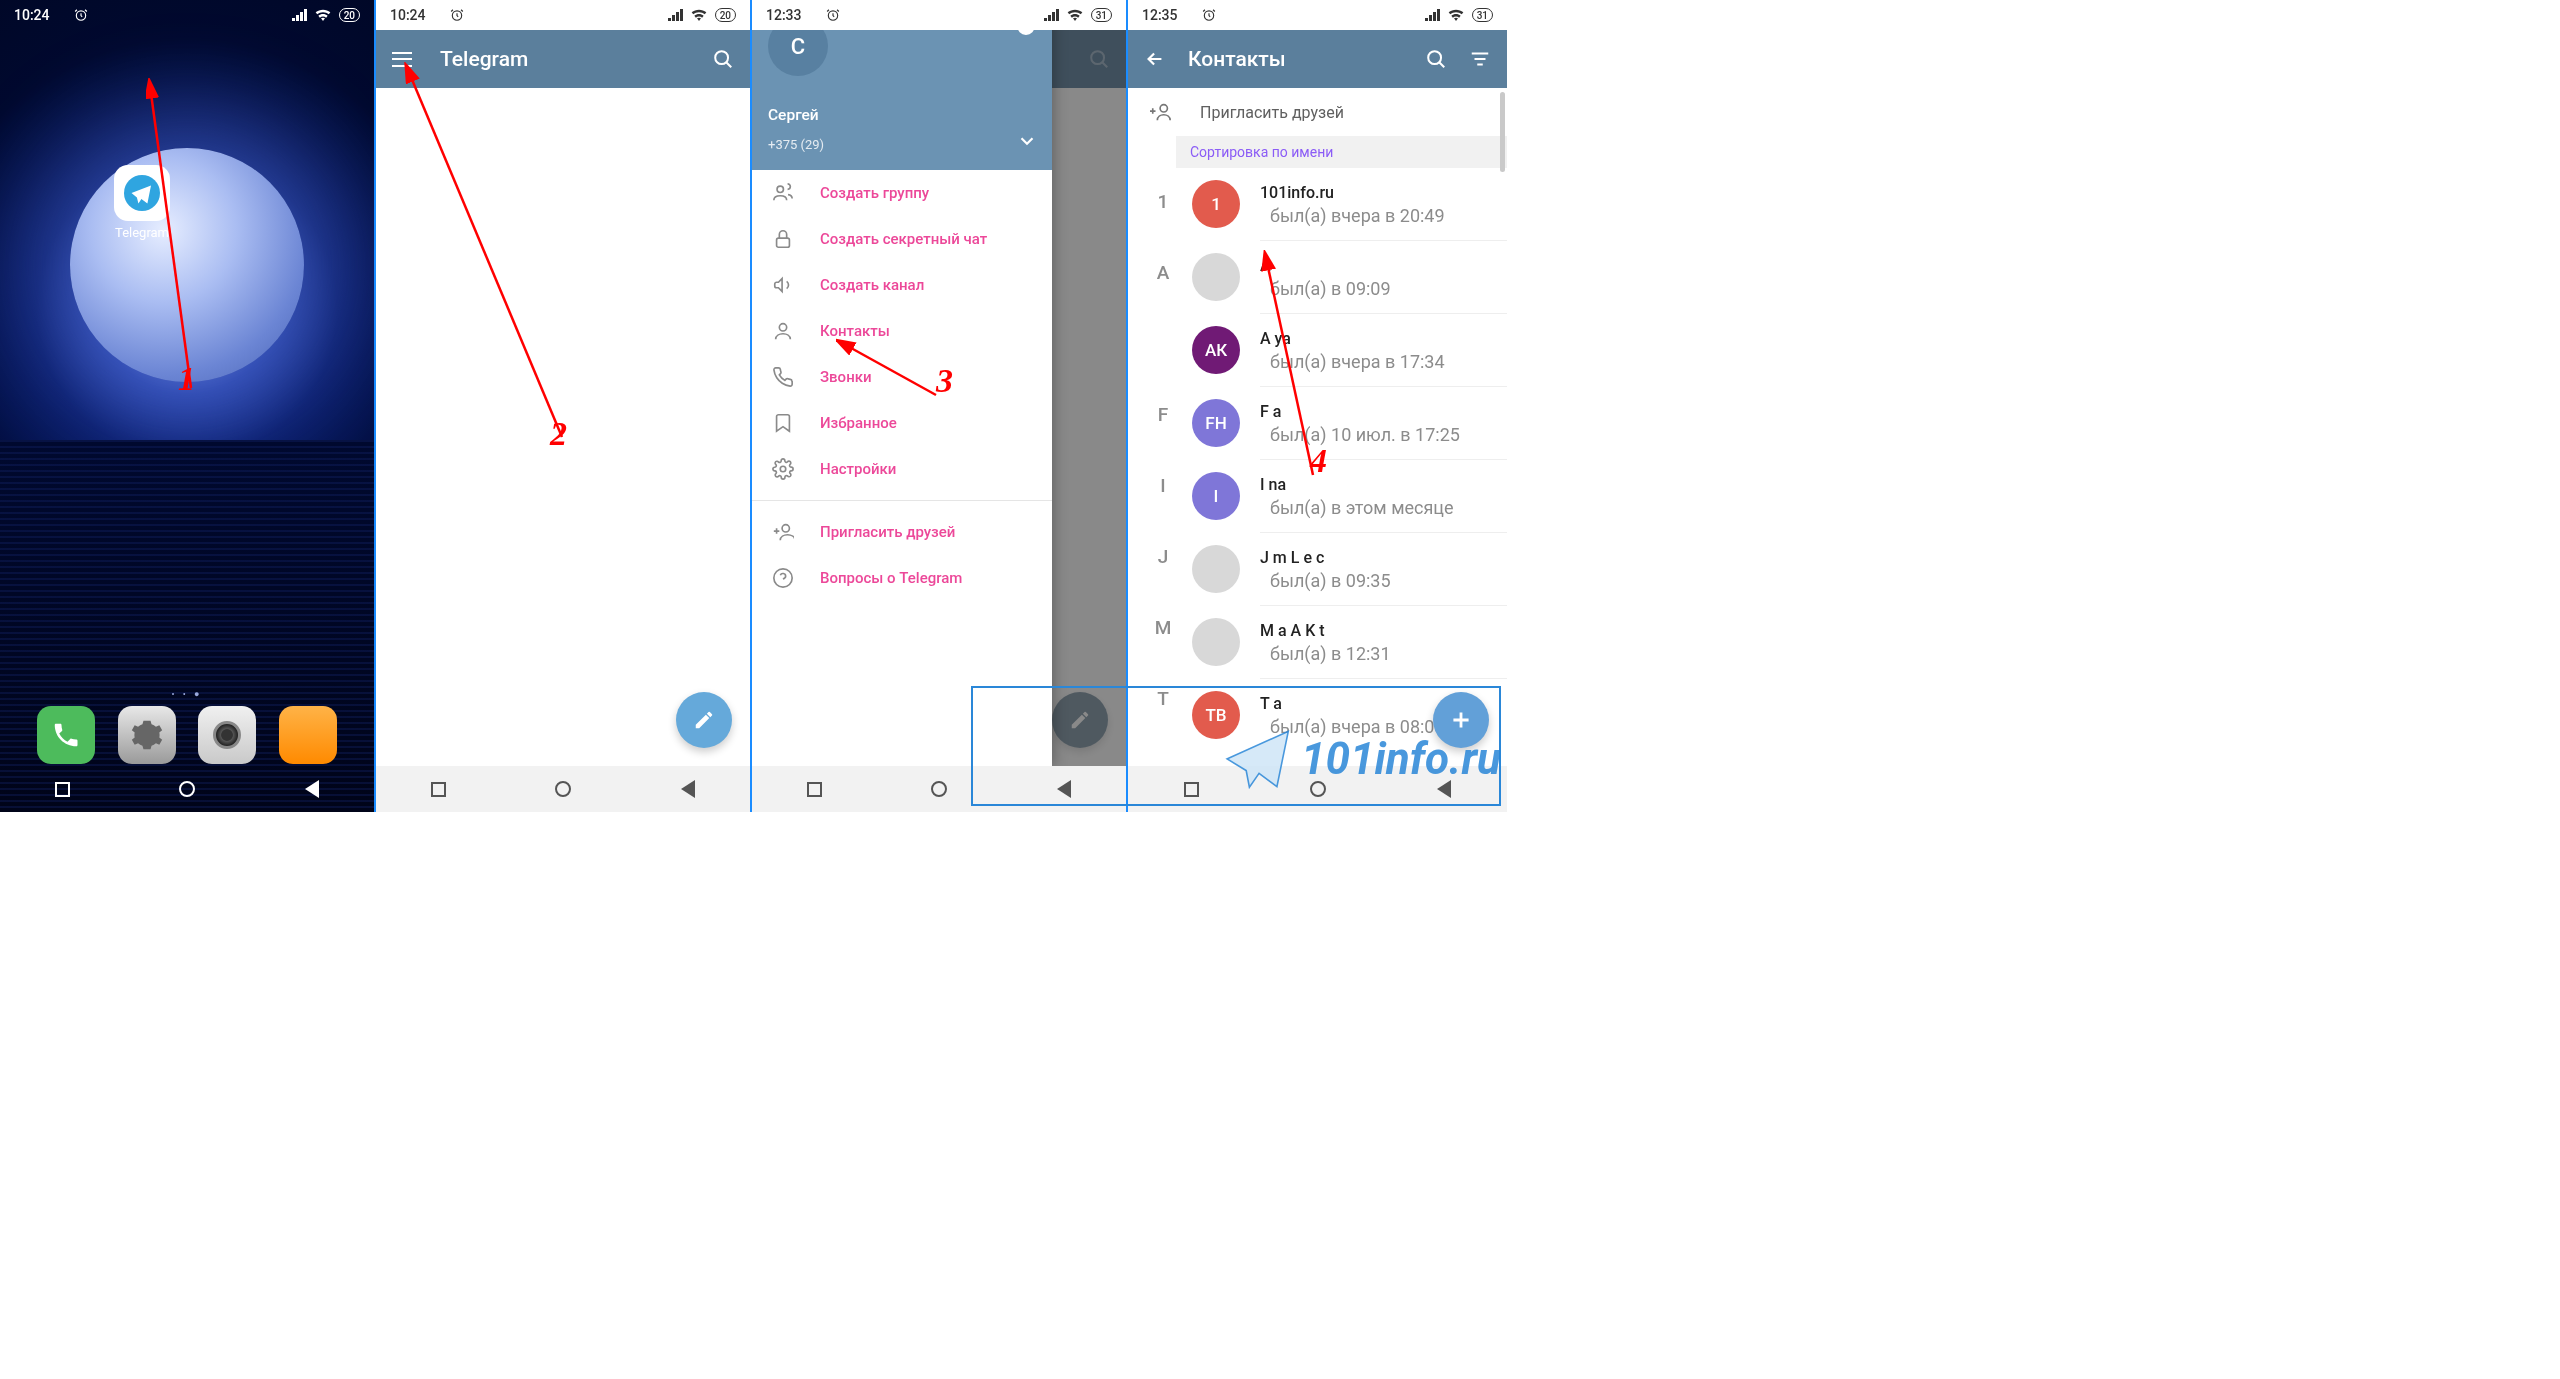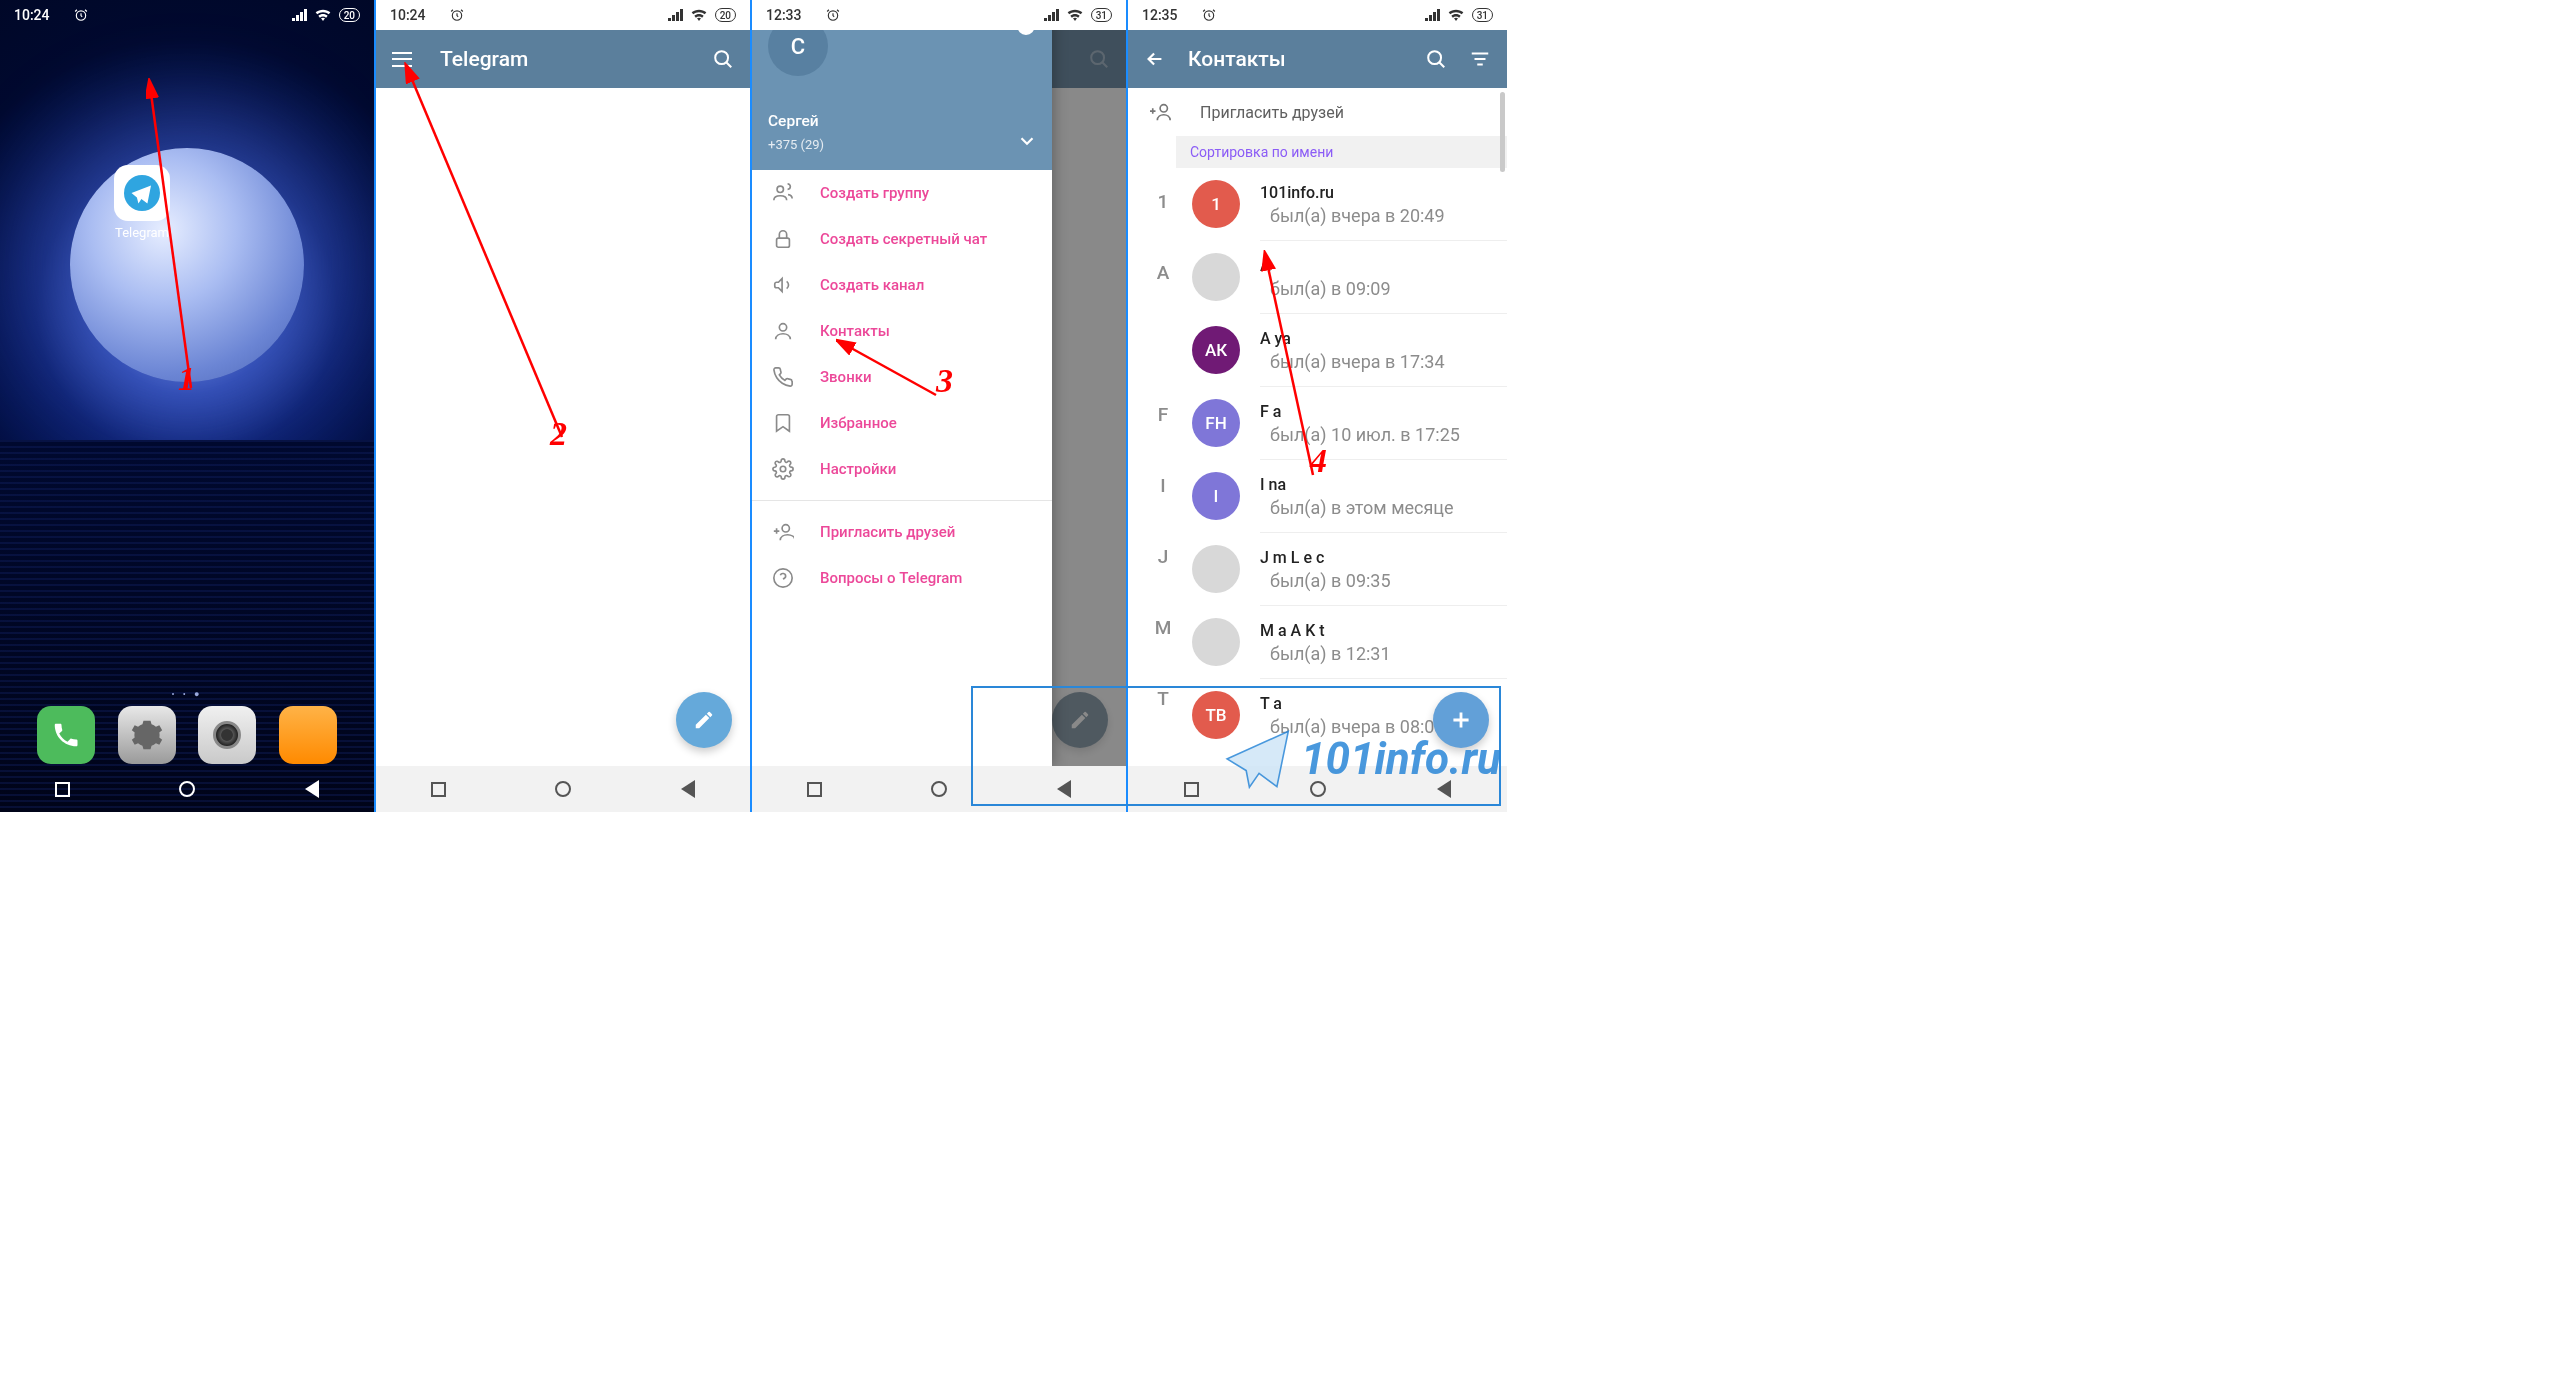--- a/index.html
+++ b/index.html
@@ -50,21 +50,21 @@
 .fab{position:absolute; right:18px; bottom:64px; width:56px; height:56px; border-radius:50%; background:#65a9da; display:flex; align-items:center; justify-content:center; box-shadow:0 4px 8px rgba(0,0,0,.2);}
 
 
 .s3 .drawer{position:absolute; top:0; left:0; width:300px; bottom:46px; background:#fff; z-index:3; box-shadow:3px 0 12px rgba(0,0,0,.25);}
 .s3 .backdrop{position:absolute; inset:0; background:rgba(40,40,40,.55); z-index:2;}
 .s3 .under-bar{position:absolute; top:30px; left:0; right:0; height:58px; background:#5b7f9c; z-index:1; display:flex; align-items:center; justify-content:flex-end; padding-right:16px;}
 .drawer-head{height:170px; background:#6b93b3; color:#fff; padding:16px; position:relative;}
 .drawer-head .ava{width:60px;height:60px;border-radius:50%;background:#5880a1;display:flex;align-items:center;justify-content:center;font-size:22px;font-weight:500;}
 .drawer-head .usr{position:absolute; bottom:18px; left:16px; right:16px;}
 .drawer-head .name{font-size:15.5px; font-weight:500;}
-.drawer-head .phone{font-size:13px; opacity:.82; margin-top:7px;}
+.drawer-head .phone{font-size:13px; opacity:.82; margin-top:13px;}
 .drawer-head .night{position:absolute; right:14px; top:14px;}
 .drawer-head .expand{position:absolute; right:14px; bottom:18px;}
 .d-item{height:46px; display:flex; align-items:center; gap:26px; padding:0 20px; color:#555; font-size:15px;}
 .d-item svg{width:22px; height:22px; color:#8a8a8a; flex-shrink:0;}
 .d-item .lbl{color:#ec4899; font-weight:500;}
 .d-sep{height:1px; background:#e5e5e5; margin:8px 0;}
 
 
 .s4{background:#fff;}
 .s4 .tg-bar{gap:22px;}

